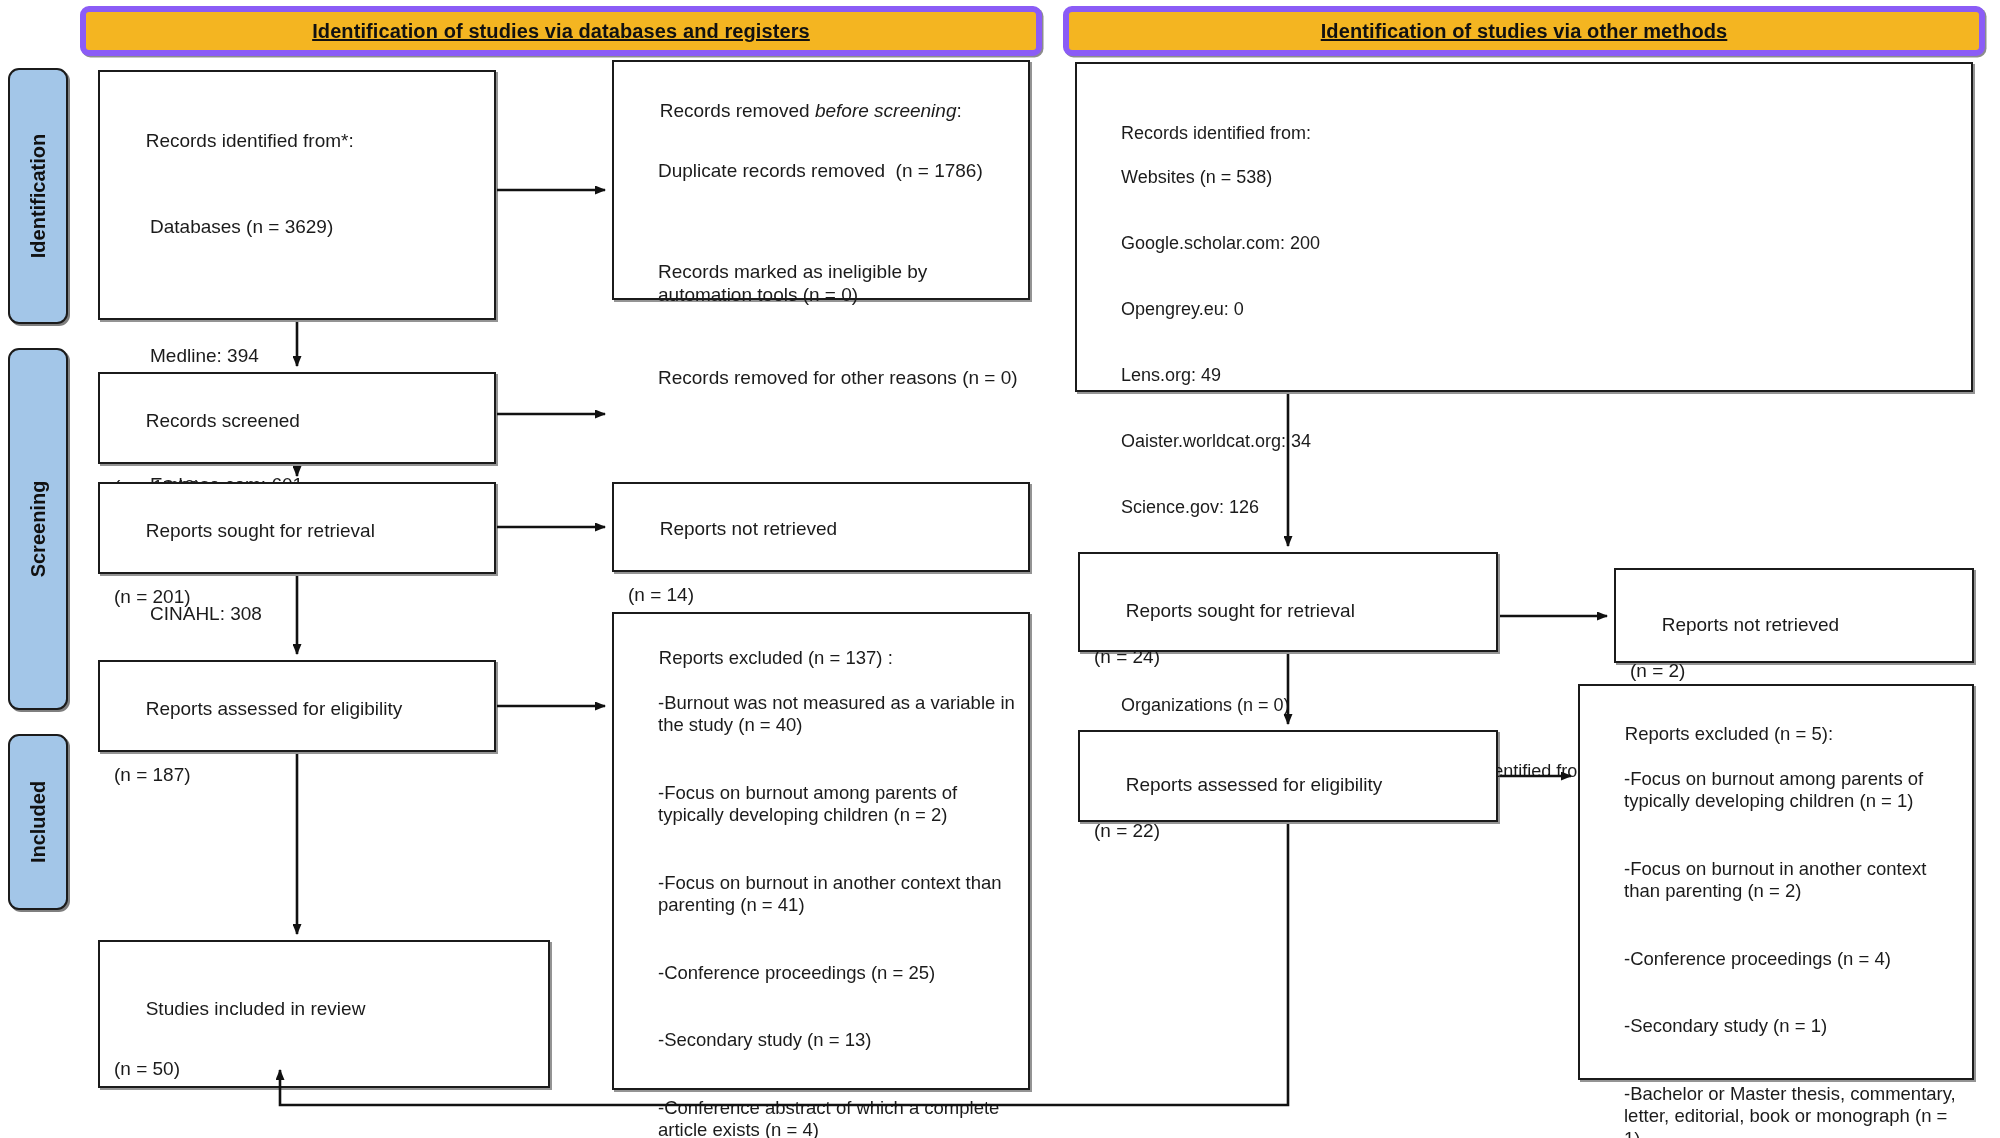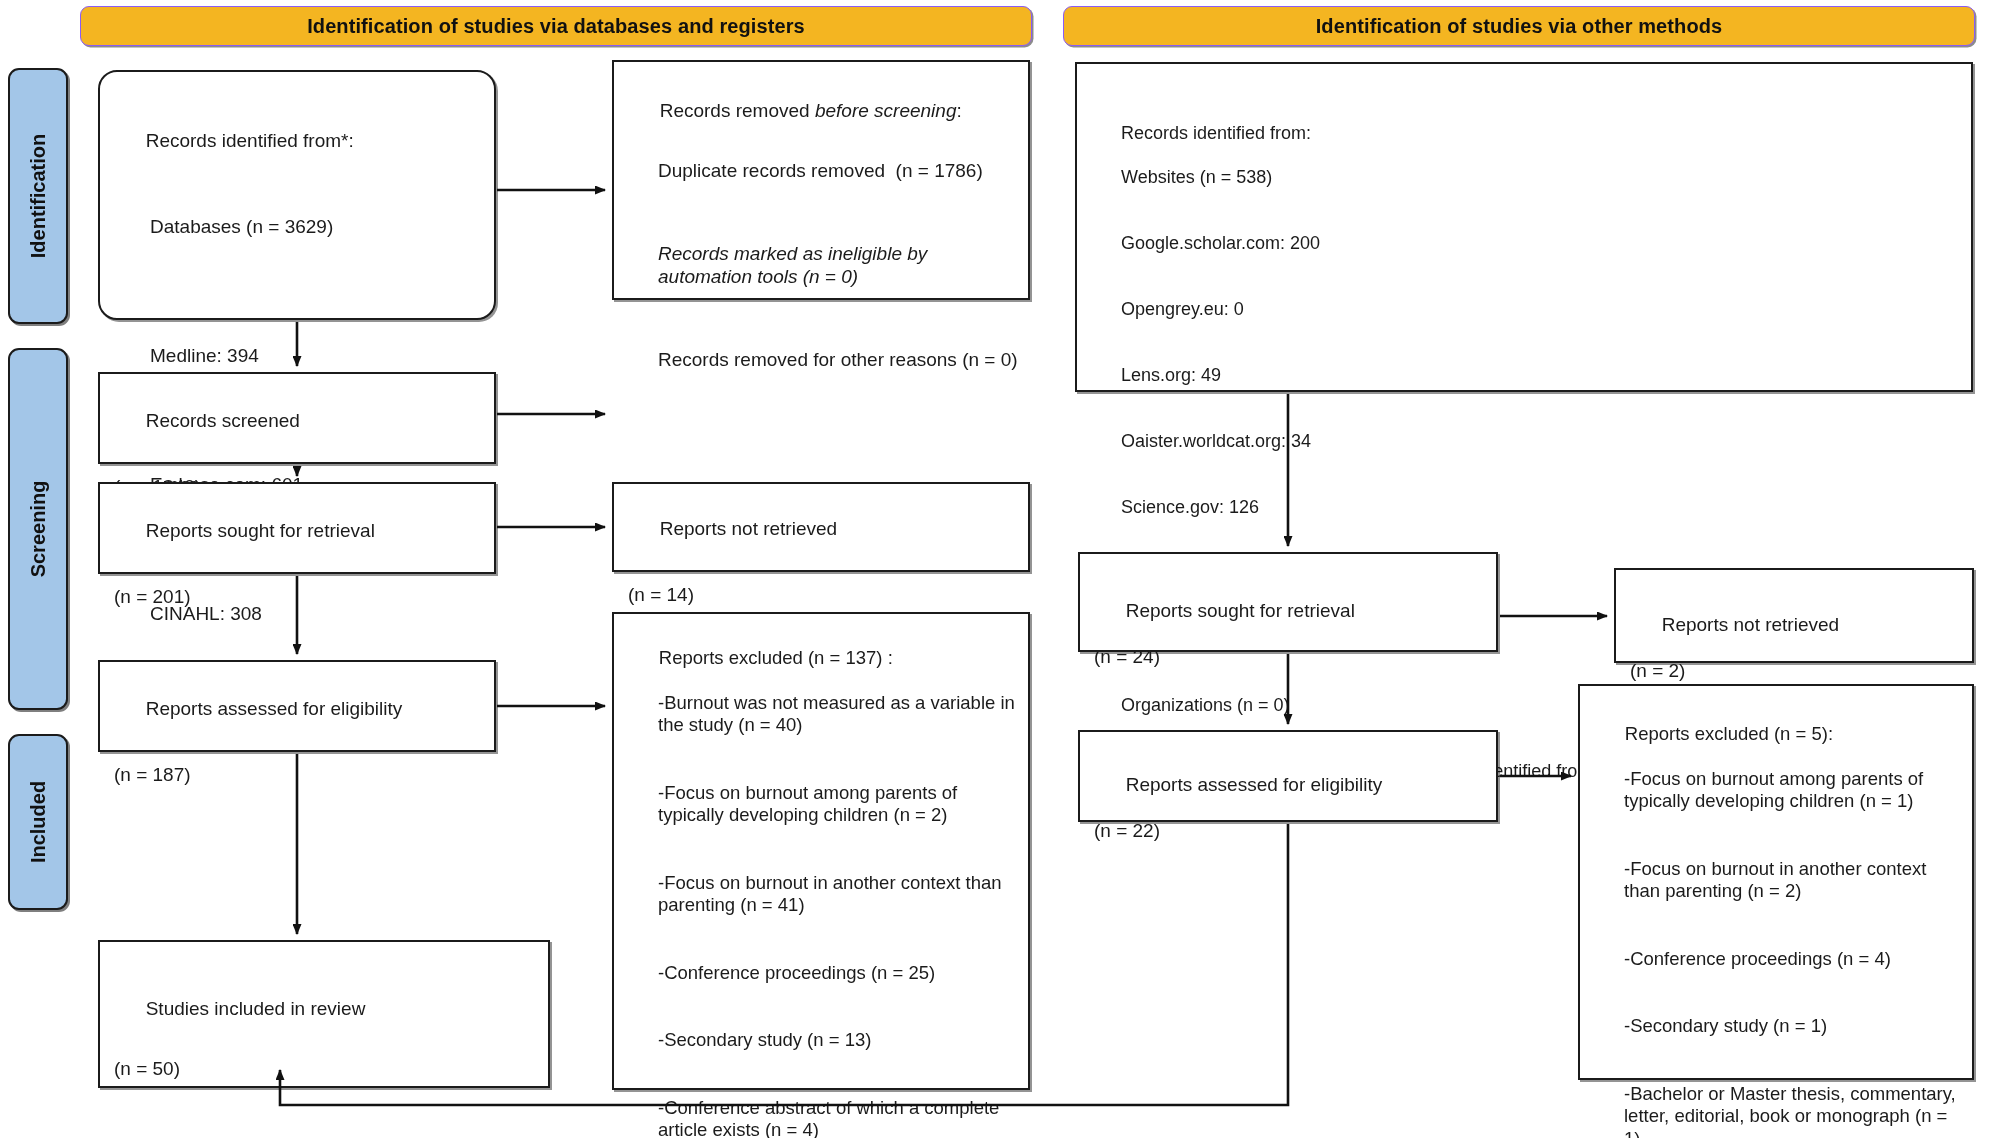--- a/index.html
+++ b/index.html
@@ -1,23 +1,24 @@
 <!DOCTYPE html>
 <html><head>
 <meta charset="utf-8">
 <style>
   html,body{margin:0;padding:0;background:#ffffff;}
   body{font-family:"Liberation Sans",sans-serif;}
   #stage{position:relative;width:2000px;height:1138px;background:#fff;overflow:hidden;}
 
   .banner{
-    position:absolute;background:#F4B521;border:1px solid #8b5cf6;border-radius:9px;
+    position:absolute;background:#F4B521;border:6px solid #8b5cf6;border-radius:9px;
     display:flex;align-items:center;justify-content:center;
     font-weight:bold;color:#111;letter-spacing:.1px;
     box-shadow:1.5px 1.5px 0 rgba(0,0,0,.45);
+    text-decoration:underline;
   }
 
   .stageband{
     position:absolute;background:#A3C6E8;border:2px solid #1b1b1b;border-radius:11px;
     box-shadow:2px 2px 0 rgba(0,0,0,.5);
   }
   .stageband span{
     position:absolute;left:50%;top:50%;
     transform:translate(-50%,-50%) rotate(-90deg);
     transform-origin:center center;
@@ -65,35 +66,35 @@
   </div>
 
   <div class="stageband" style="left:8px;top:348px;width:56px;height:358px;">
     <span>Screening</span>
   </div>
 
   <div class="stageband" style="left:8px;top:734px;width:56px;height:172px;">
     <span>Included</span>
   </div>
 
-  <div class="box" style="left:98px;top:70px;width:398px;height:250px;border-radius:19px;">
+  <div class="box" style="left:98px;top:70px;width:398px;height:250px;">
     <div class="txt fs19w" style="top:4px;">
       <span>Records identified from*:</span>
       <span class="ind">Databases (n = 3629)</span>
       <span class="ind">Medline: 394</span>
       <span class="ind">Embase.com: 601</span>
       <span class="ind">CINAHL: 308</span>
     </div>
   </div>
 
   <div class="box" style="left:612px;top:60px;width:418px;height:240px;">
     <div class="txt fs19" style="top:14px;">
       <span><span>Records removed </span><i>before screening</i><span>:</span></span>
       <span class="ind2" style="margin-top:14px;">Duplicate records removed  (n = 1786)</span>
-      <span class="ind2" style="margin-top:14px;font-style:italic;">Records marked as ineligible by automation tools (n = 0)</span>
+      <span class="ind2" style="margin-top:32px;">Records marked as ineligible by automation tools (n = 0)</span>
       <span class="ind2" style="margin-top:14px;">Records removed for other reasons (n = 0)</span>
     </div>
   </div>
 
   <div class="box" style="left:98px;top:372px;width:398px;height:92px;">
     <div class="txt fs19" style="top:12px;">
       <span>Records screened</span>
       <span style="display:block;margin-top:20px;">(n = 1843)</span>
     </div>
   </div>

